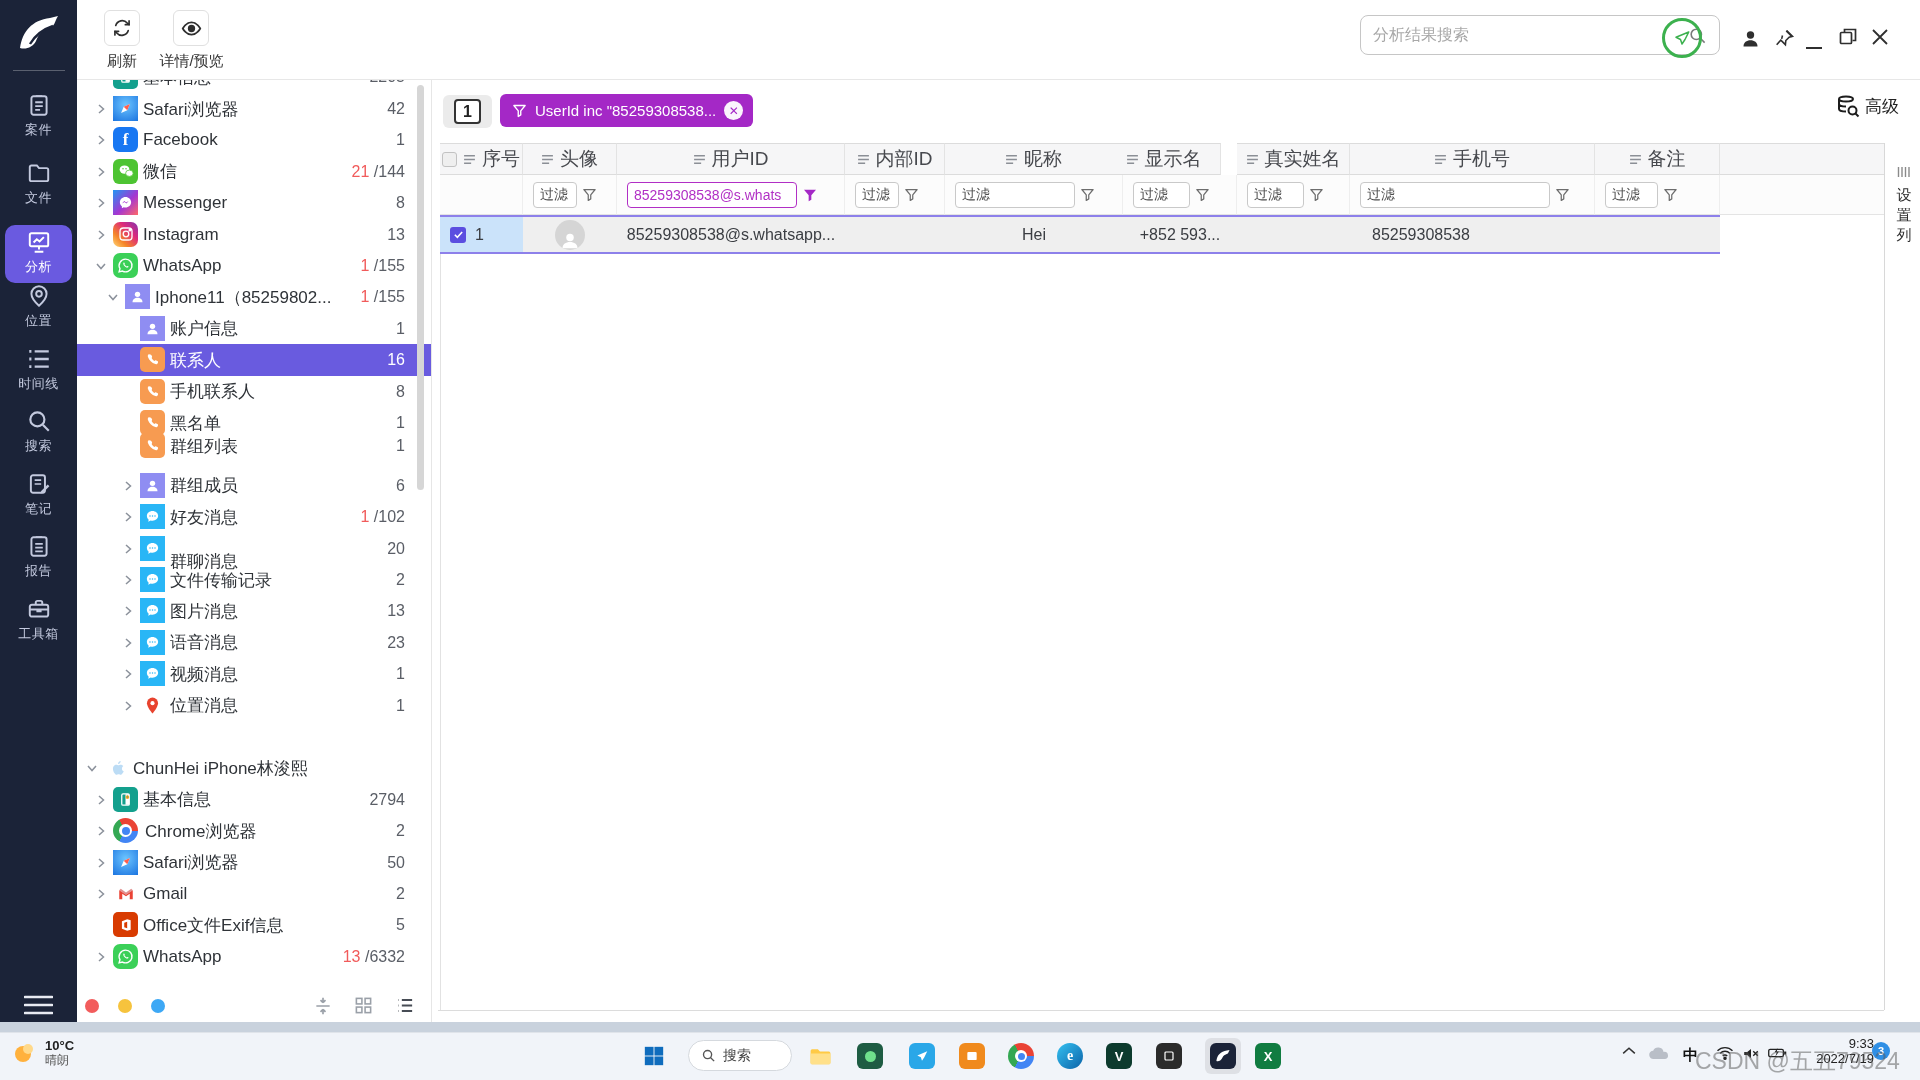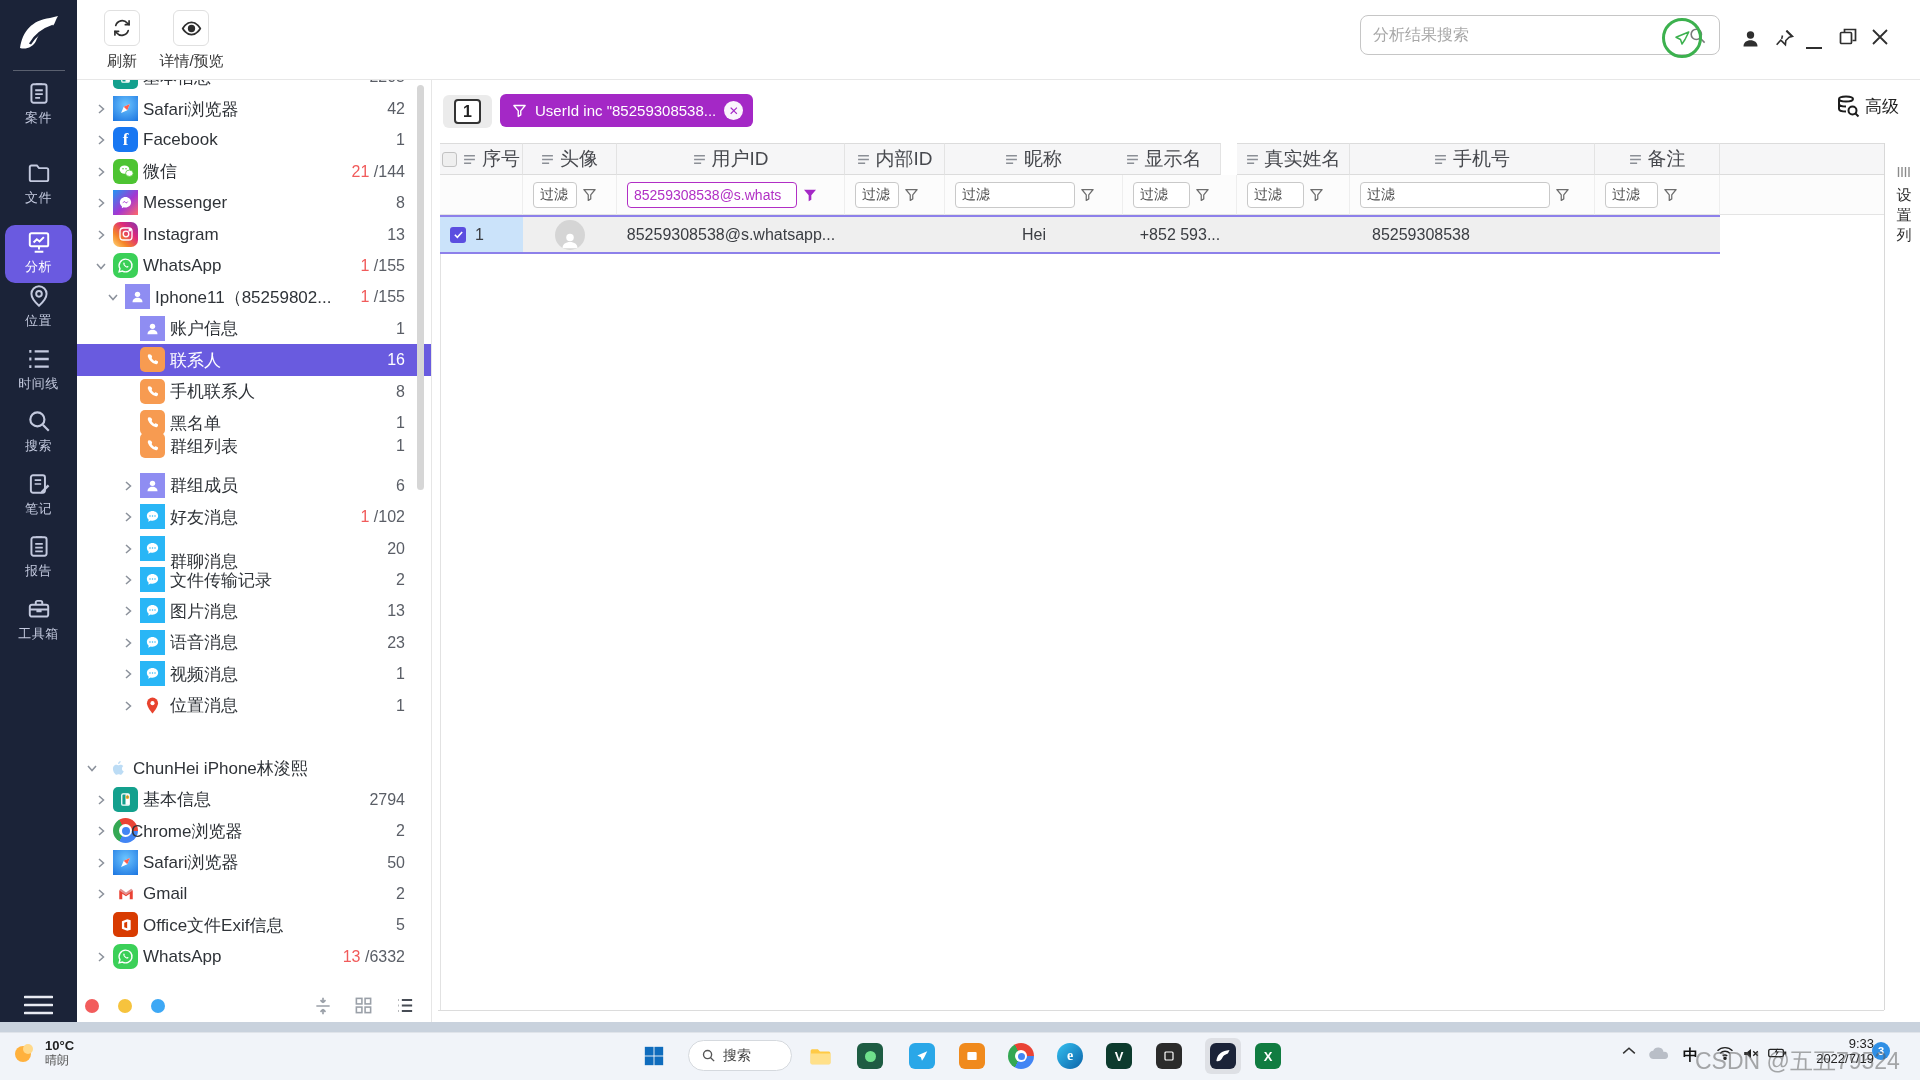--- a/index.html
+++ b/index.html
@@ -105,21 +105,21 @@
     <div class="abs sidebar">
       <div class="abs logo-box">
         <svg width="46" height="42" viewBox="0 0 46 42">
           <path d="M4 34 C6 18 16 6 34 4 L42 2 C38 8 40 12 31 15 C24 18 22 22 20 27 C17 33 10 36 4 34 Z" fill="#fff"></path>
           <path d="M14 30 C20 20 28 15 37 12" stroke="#1b2338" stroke-width="2.4" fill="none"></path>
         </svg>
       </div>
       <div class="abs logo-div"></div>
       <div class="abs nav-active-tile" id="nav-active-tile" style="top: 225px;"></div>
       <div id="nav-items">
-          <div class="abs nav-item" style="top: 80px;">
+          <div class="abs nav-item" style="top: 92px;">
             <span style="display:flex;">
               <svg width="26" height="26" viewBox="0 0 24 24">
                 <rect x="5" y="4" width="14" height="17" rx="2" fill="none" stroke="currentColor" stroke-width="1.8"></rect>
                 <path d="M9 4.5V3h6v1.5z" fill="currentColor"></path>
                 <path d="M8.5 9.5h7M8.5 13h7M8.5 16.5h4.5" stroke="currentColor" stroke-width="1.7"></path>
               </svg>
             </span>
             <span class="nv-label">案件</span>
           </div>
           <div class="abs nav-item" style="top: 160px;">
@@ -598,21 +598,21 @@
             <span class="arr" style="left:18px;">
               <svg width="12" height="12" viewBox="0 0 24 24" fill="none" stroke="currentColor" stroke-width="3">
                 <path d="M8 4l9 8-9 8"></path>
               </svg>
             </span>
             <span class="ticon" style="left:36px;top:3px;"><span class="ti" style="border-radius:50%;background:conic-gradient(from -30deg,#ea4335 0 120deg,#4285f4 0 240deg,#34a853 0 360deg);">
                 <span style="width:13px;height:13px;border-radius:50%;background:#fff;display:flex;align-items:center;justify-content:center;">
                   <span style="width:8px;height:8px;border-radius:50%;background:#4285f4;"></span>
                 </span>
               </span></span>
-            <span class="tlabel" style="left:54px;">Chrome浏览器</span>
+            <span class="tlabel" style="left:68px;">Chrome浏览器</span>
             <span class="tcount"><span class="cgray">2</span></span>
           </div>
           <div class="trow" style="position: absolute; top: 766.6px;">
             <span class="arr" style="left:18px;">
               <svg width="12" height="12" viewBox="0 0 24 24" fill="none" stroke="currentColor" stroke-width="3">
                 <path d="M8 4l9 8-9 8"></path>
               </svg>
             </span>
             <span class="ticon" style="left:36px;top:3px;"><span class="ti" style="background:radial-gradient(circle at 50% 35%,#6cc5ff,#1b74e0);border-radius:50%px;">
                 <svg width="15" height="15" viewBox="0 0 24 24">

